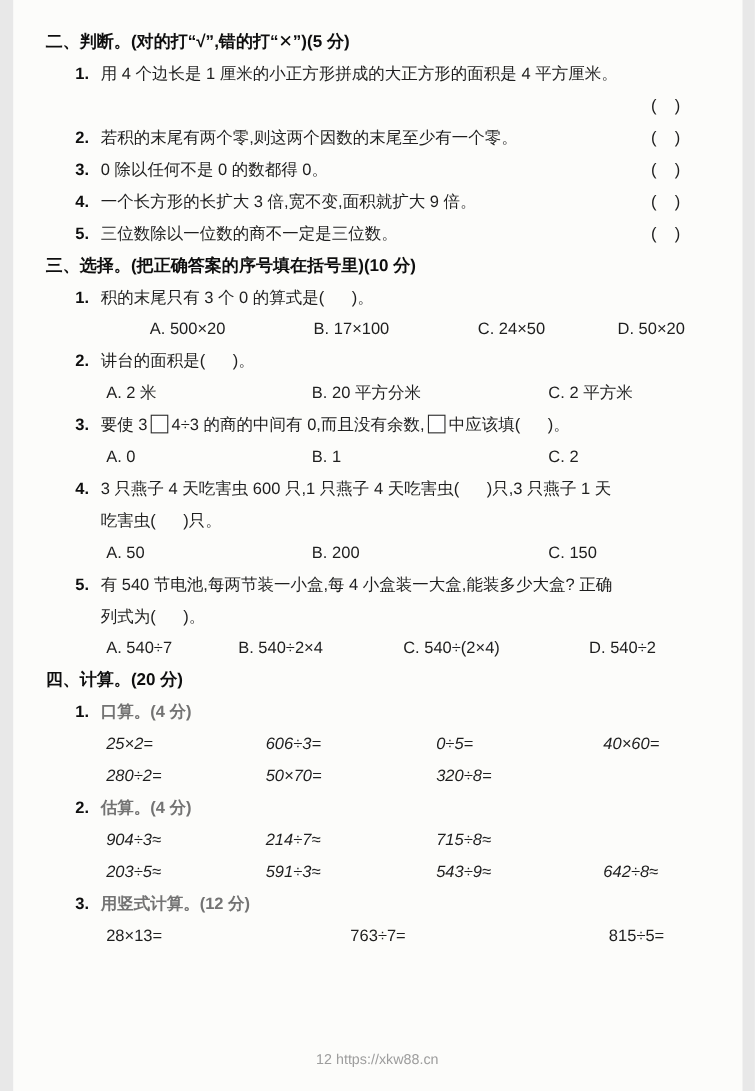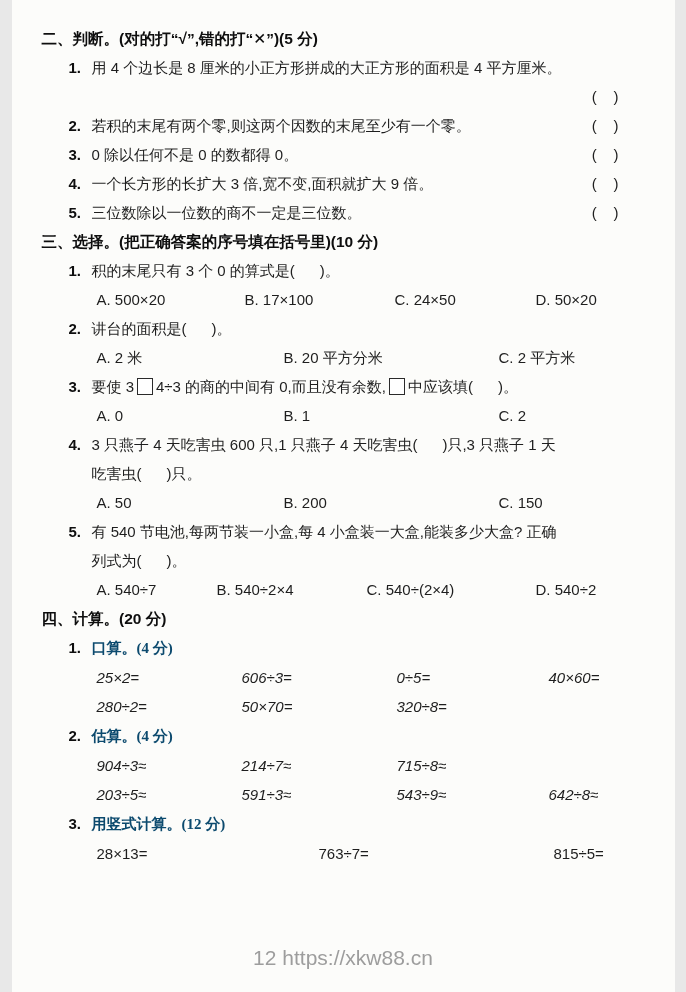--- a/index.html
+++ b/index.html
@@ -22,48 +22,48 @@
   .q { line-height:29px; }
   .qline { display:flex; padding-left:27px; align-items:baseline; }
   .qnum { font-weight:700; color:#0e0e0e; width:23px; flex:none; }
   .qtext { white-space:pre-wrap; }
   .grow { flex:1 1 auto; }
   .bracket { white-space:pre; margin-left:auto; margin-right:30px; flex:none; }
   .bracket-row { text-align:right; padding-right:30px; line-height:29px; white-space:pre; }
   .cont { padding-left:50px; line-height:29px; white-space:pre-wrap; }
   .opts { display:grid; padding-left:55px; line-height:29px; }
   .opts span { white-space:pre; }
-  .opts4a { grid-template-columns:148px 150px 141px 1fr; }
+  .opts4a { grid-template-columns:148px 150px 141px 1fr;text-align:center; }
   .opts3  { grid-template-columns:168px 196px 1fr;gap:19px; }
   .opts4b { grid-template-columns:120px 150px 169px 1fr; }
   .calc4  { display:grid; grid-template-columns:145px 155px 152px 1fr; padding-left:55px; line-height:29px;font-style:italic; }
   .calc3  { display:grid; grid-template-columns:202px 215px 1fr; padding-left:55px; line-height:29px;gap:20px; }
-  .subtitle { font-weight:700; color:#0c4a6e;font-family:Liberation Serif, serif; }
+  .subtitle { font-weight:700; color:#737373; }
   .sqbox {
     display:inline-block; width:16px; height:17px;
     border:1.3px solid #2a2a2a; background:#fff;
     vertical-align:-3px; margin:0 3px;
   }
   .footer {
     position:absolute; left:0; bottom:22px; width:100%;
-    text-align:center; color:#9d9d9d; font-size:21px;
+    text-align:center; color:#9d9d9d; font-size:13px;
   }
 </style>
 </head>
 <body>
 
 <div class="page">
 
   <section>
     <h2 class="heading">二、判断。(对的打“√”,错的打“✕”)(5 分)</h2>
 
     <div class="q">
       <div class="qline">
         <span class="qnum">1.</span>
-        <span class="qtext">用 4 个边长是 8 厘米的小正方形拼成的大正方形的面积是 4 平方厘米。</span>
+        <span class="qtext">用 4 个边长是 1 厘米的小正方形拼成的大正方形的面积是 4 平方厘米。</span>
       </div>
       <div class="bracket-row">(    )</div>
     </div>
 
     <div class="q">
       <div class="qline">
         <span class="qnum">2.</span>
         <span class="qtext grow">若积的末尾有两个零,则这两个因数的末尾至少有一个零。</span>
         <span class="bracket">(    )</span>
       </div>

